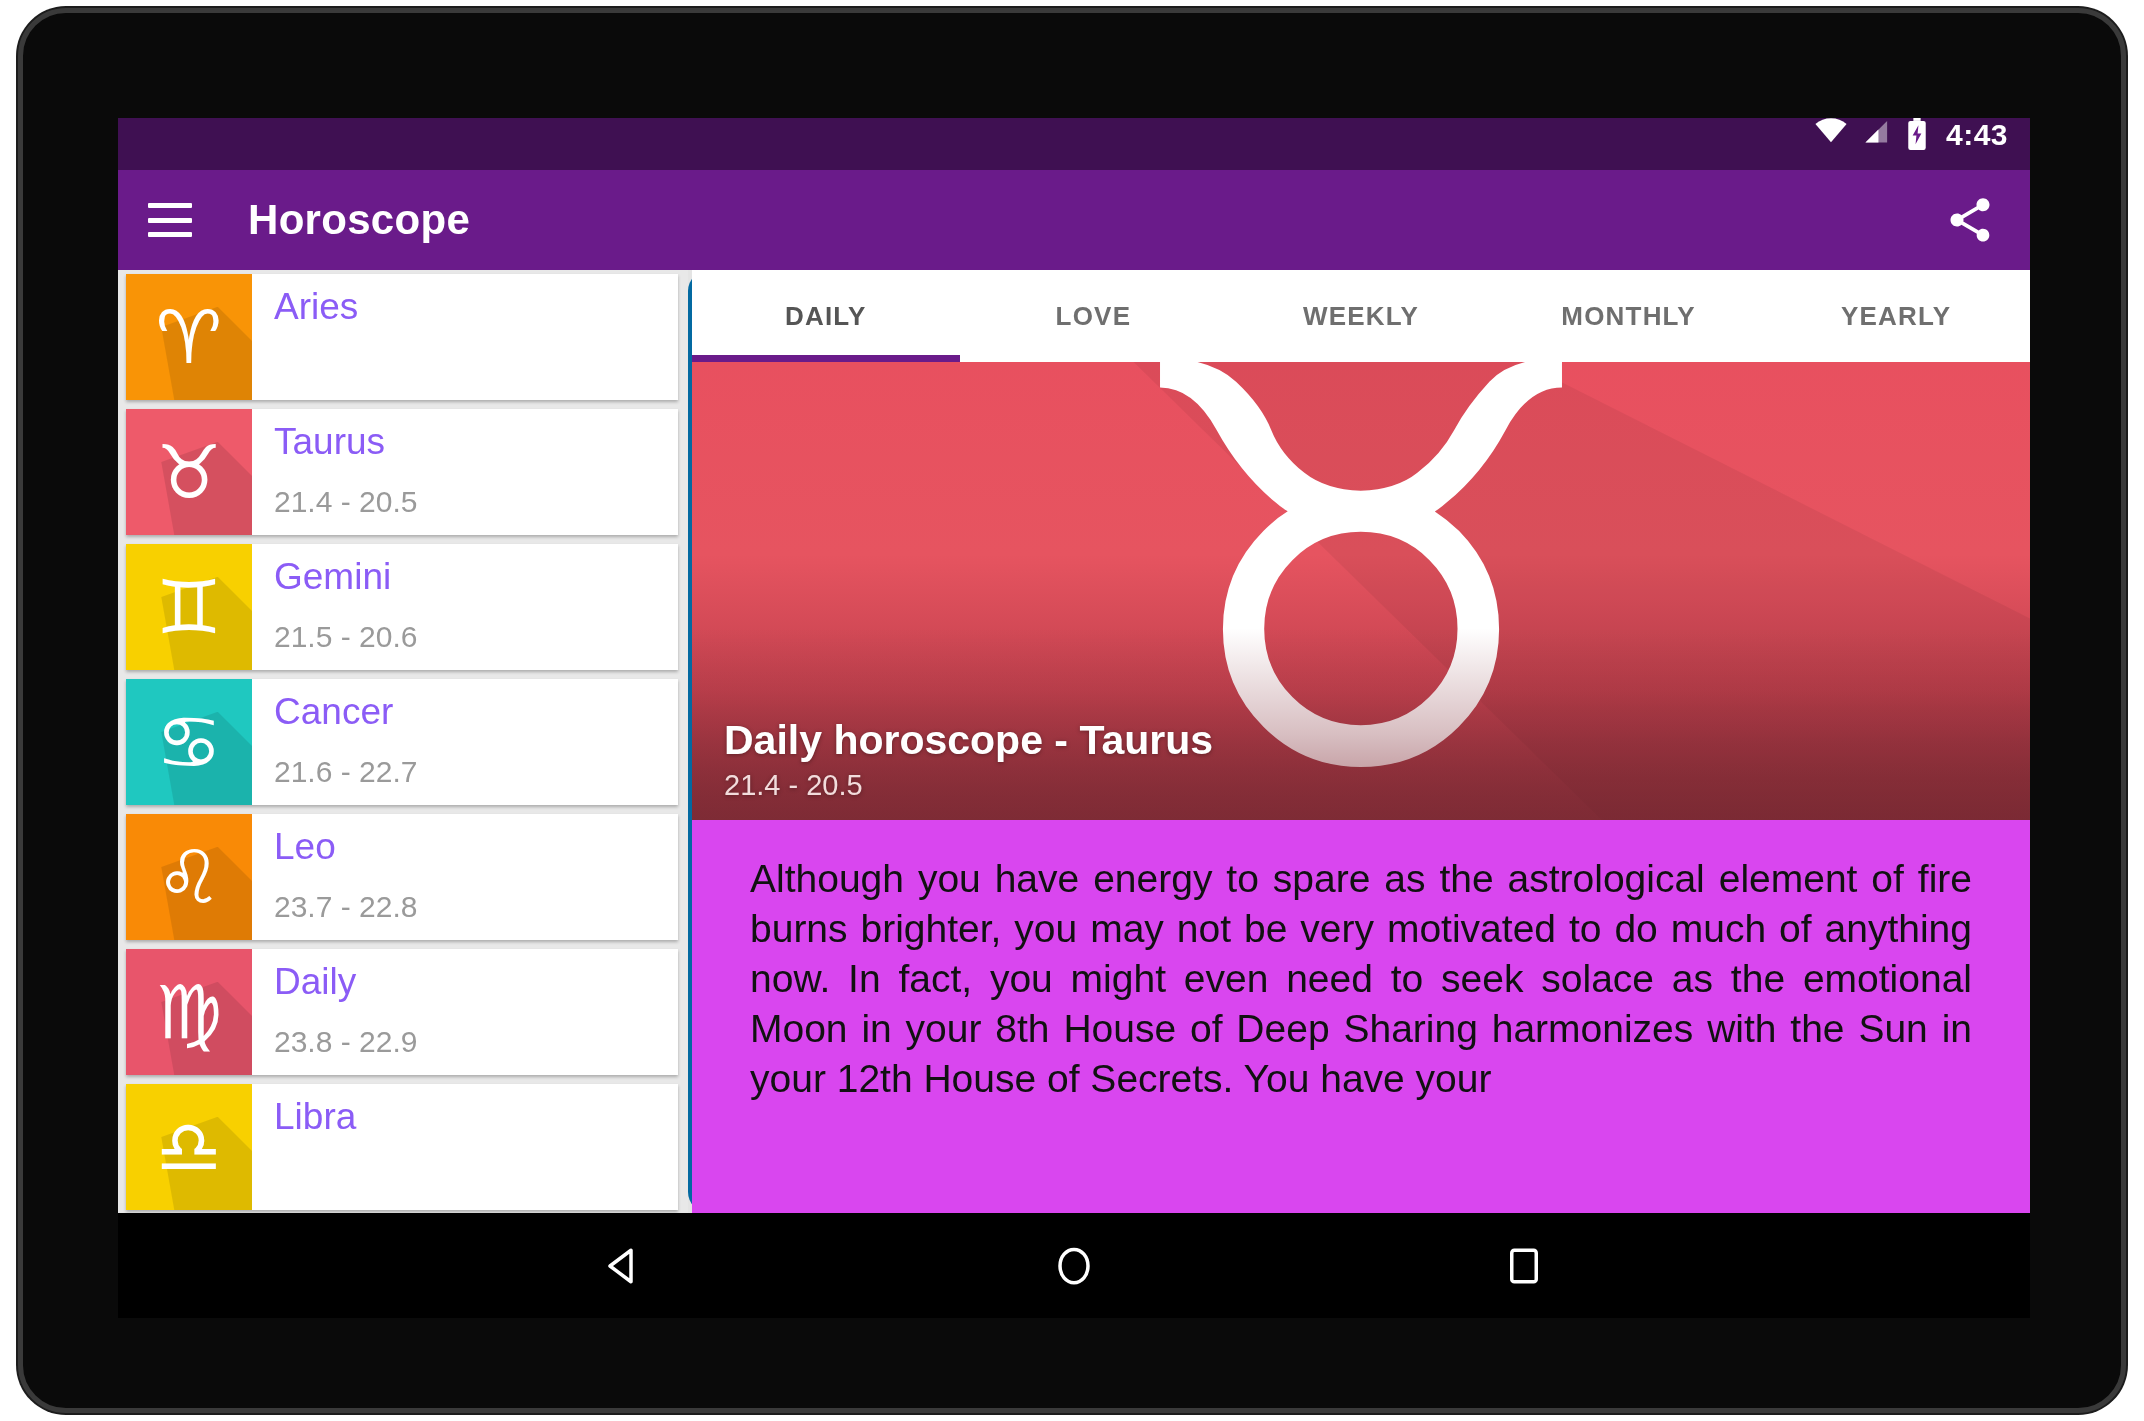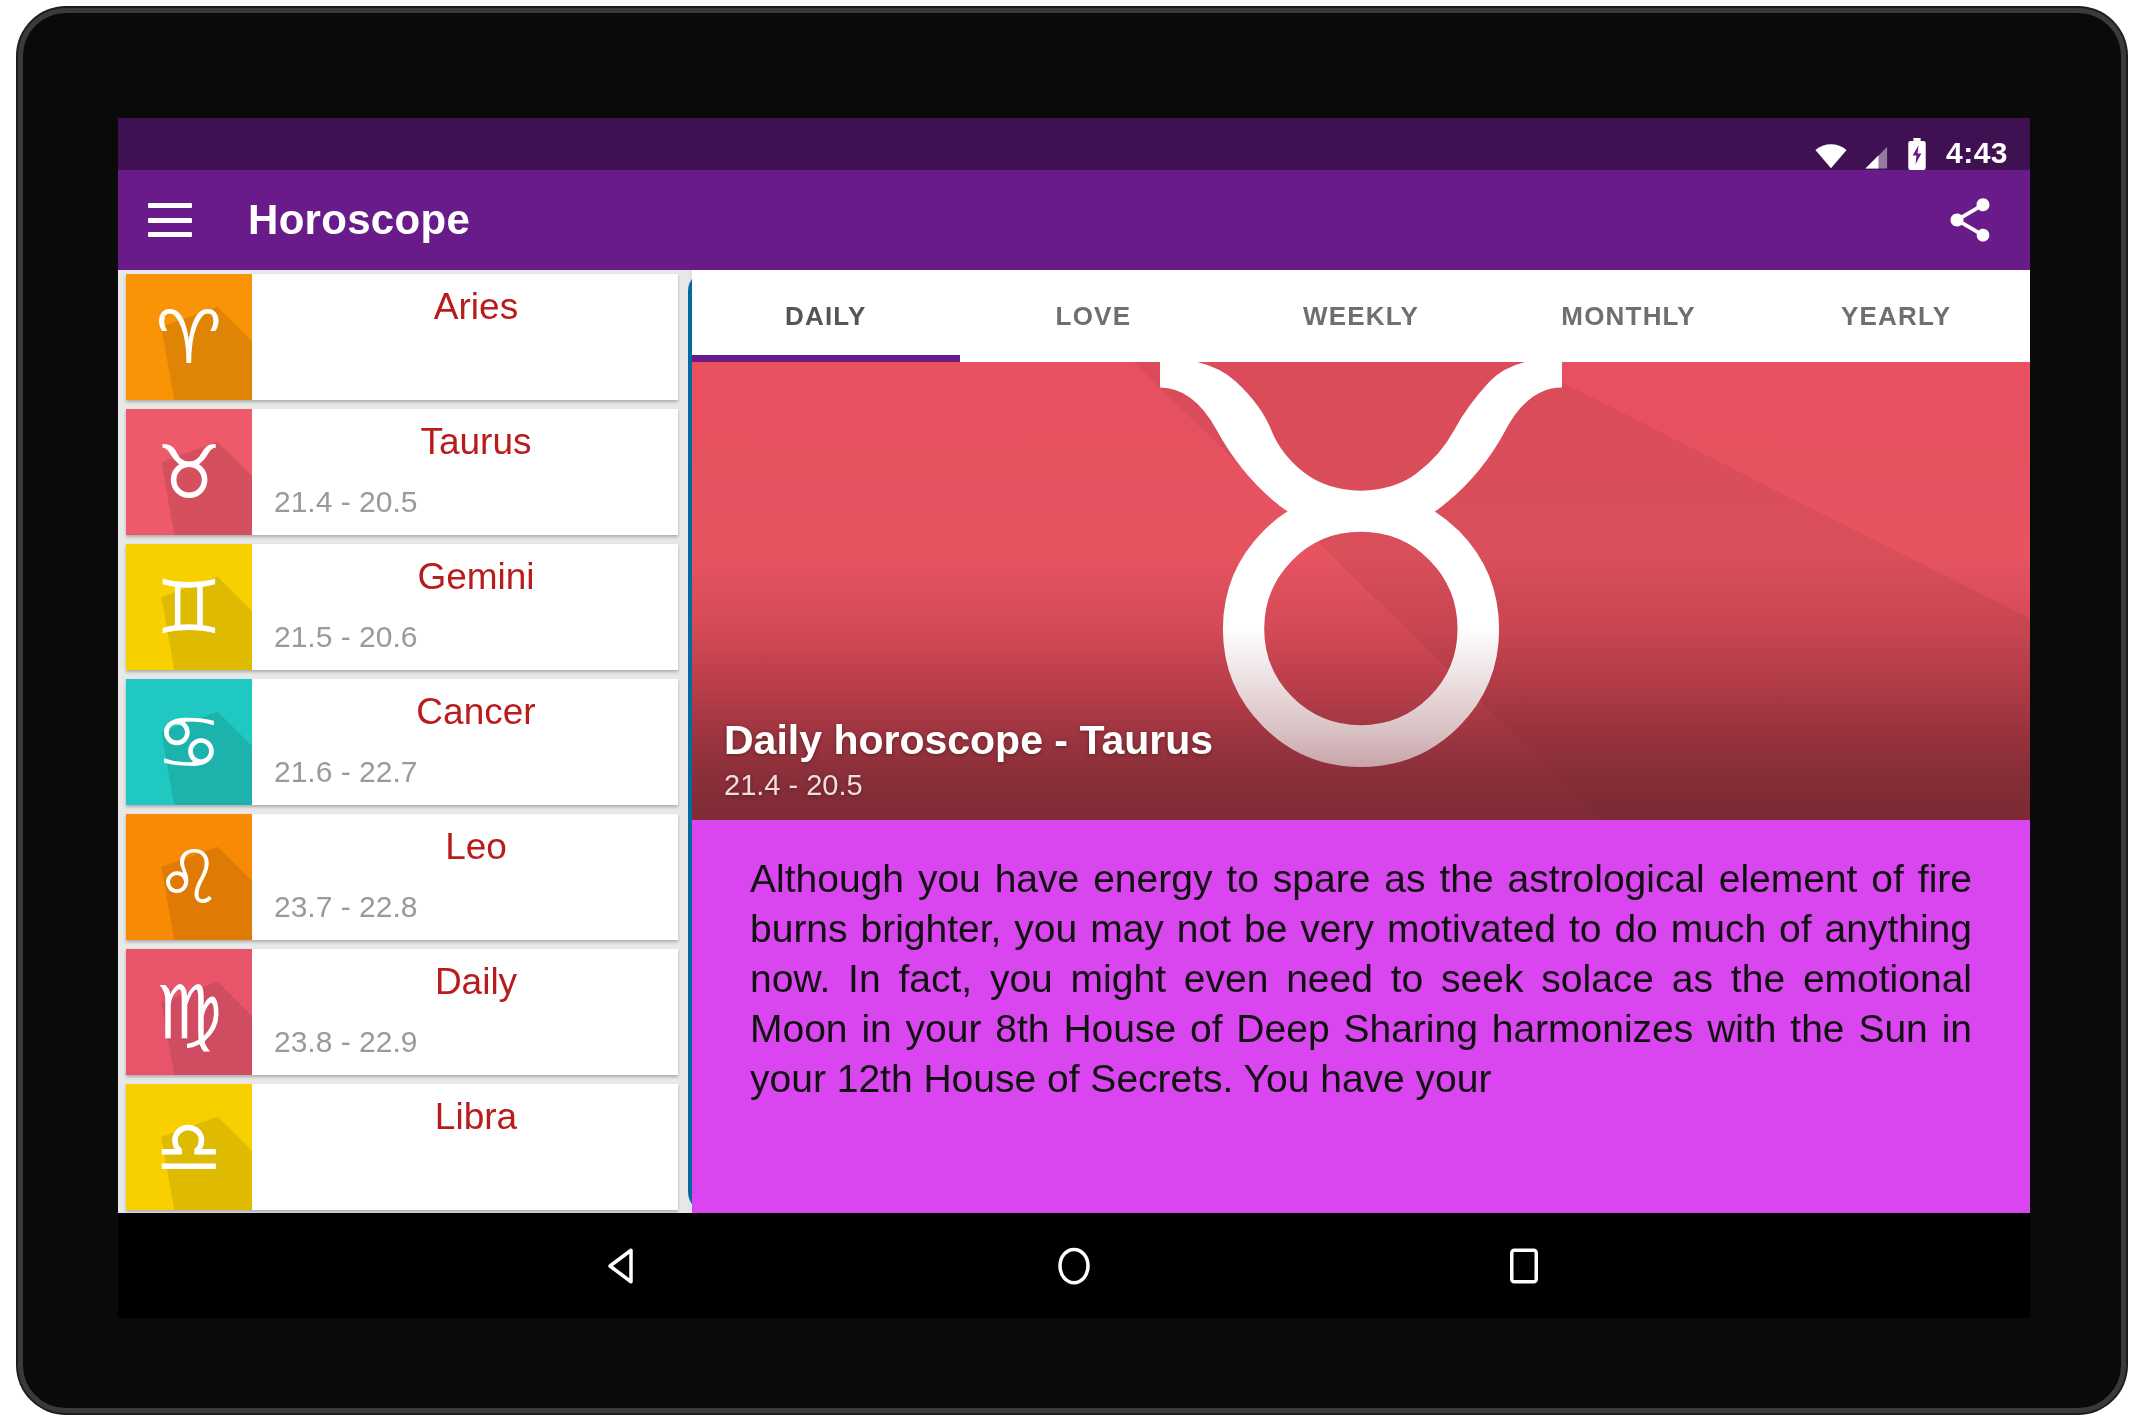--- a/index.html
+++ b/index.html
@@ -36,21 +36,21 @@
   }
 
   
   .status-bar {
     position: absolute;
     left: 0; top: 0;
     width: 100%;
     height: 52px;
     background: #3f1052;
     display: flex;
-    align-items: flex-end;
+    align-items: flex-start;
     justify-content: flex-end;
     padding-right: 22px;
     gap: 14px;
     padding-left: 15px;
   }
   .status-icon { display: flex; align-items: center; }
   .status-time {
     color: #ffffff;
     font-size: 30px;
     font-weight: bold;
@@ -147,23 +147,22 @@
   }
   .sign-info {
     flex: 1;
     padding: 14px 0 0 22px;
     display: flex; flex-direction: column;
     justify-content: space-between;
     padding-bottom: 16px;
   }
   .sign-name {
     font-size: 37px;
-    color: #b91c1c;
+    color: #8b5cf6;
     line-height: 1.05;
-    text-align: center;
   }
   .sign-dates {
     font-size: 30px;
     color: #9a9a9a;
   }
 
   
   .content {
     flex: 1;
     height: 100%;

